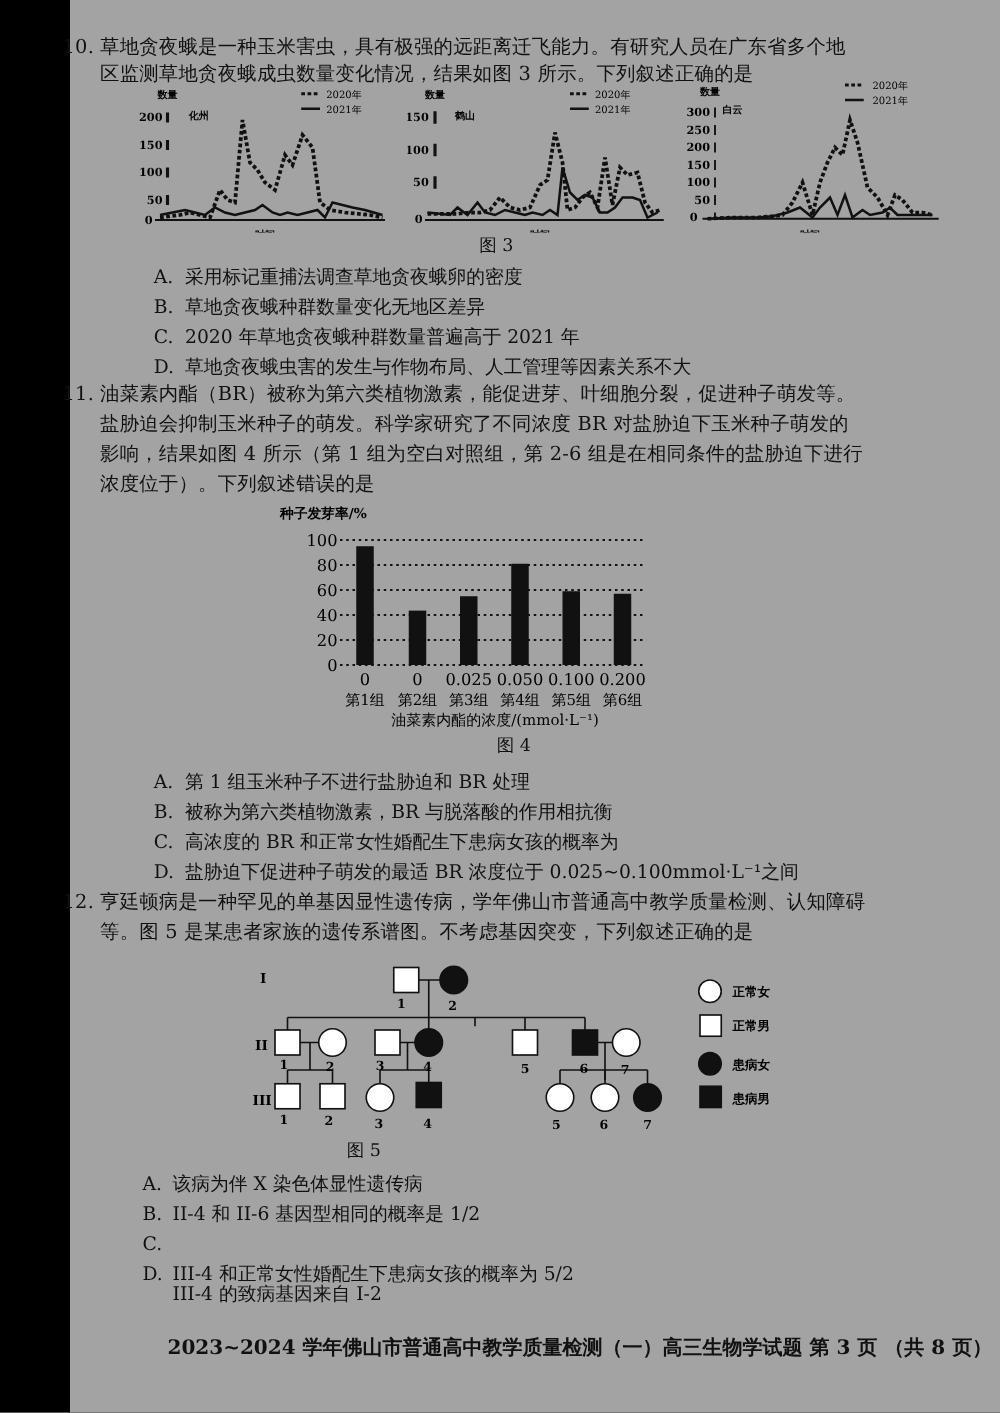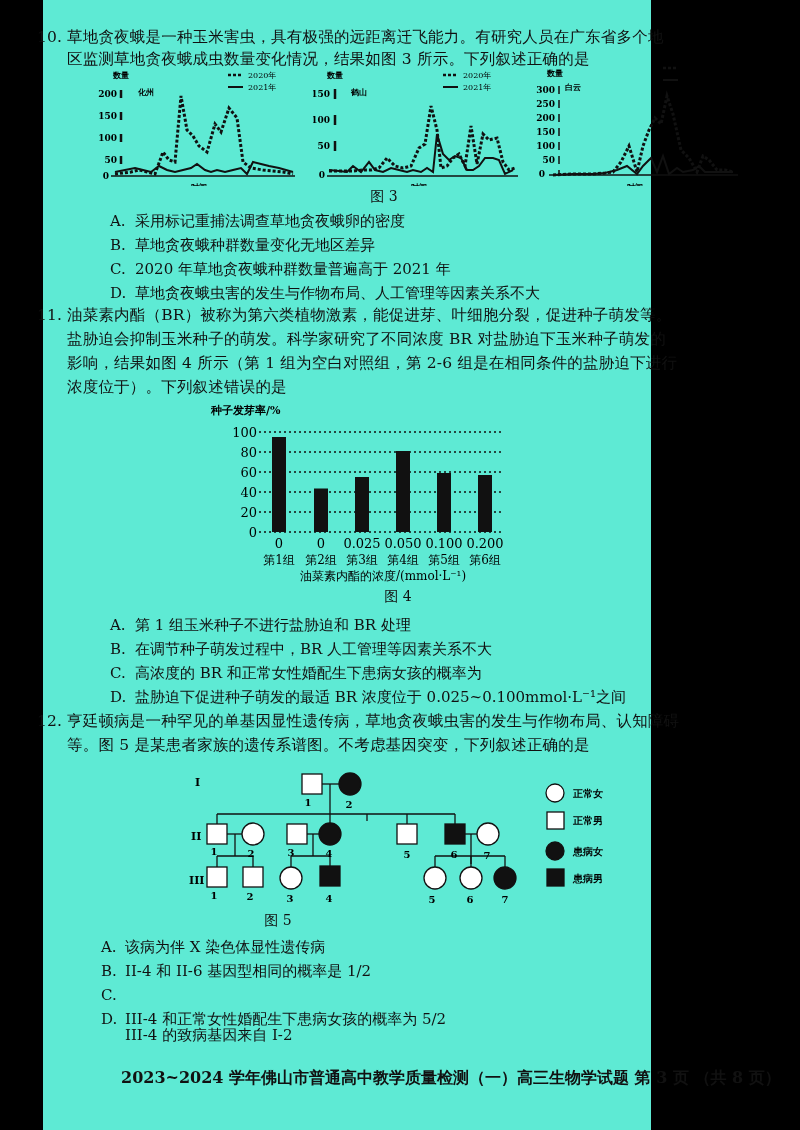--- a/index.html
+++ b/index.html
@@ -1,18 +1,18 @@
 <!DOCTYPE html>
 <html><head>
 <meta charset="utf-8">
 <style>
   html, body { margin:0; padding:0; }
   body { width:800px; height:1130px; background:#000; position:relative; overflow:hidden;
          font-family:"DejaVu Serif","Liberation Serif",serif; color:#111; }
-  .page { position:absolute; left:43px; top:0; width:608px; height:1130px; background:#5eead4; }
+  .page { position:absolute; left:56px; top:0; width:744px; height:1130px; background:#a3a3a3; }
   .abs { position:absolute; }
   .qline { font-size:15.5px; line-height:22px; white-space:nowrap; letter-spacing:0.2px; }
   .opt { font-size:15px; line-height:22px; white-space:nowrap; }
   .cap { font-size:14px; text-align:center; }
   svg text { font-family:"DejaVu Serif","Liberation Serif",serif; }
   .footer { font-size:16px; font-weight:bold; white-space:nowrap; }
 </style>
 </head>
 <body>
 
@@ -154,28 +154,28 @@
       <text x="241" y="166">第5组</text>
       <text x="282" y="166">第6组</text>
     </g>
     <text x="180" y="182" font-size="12" text-anchor="middle">油菜素内酯的浓度/(mmol·L⁻¹)</text>
   </svg>
   <div class="abs cap" style="left:330px;top:588px;width:50px;">图 4</div>
 
   <div class="abs opt" style="left:67px;top:614px;">A.</div>
   <div class="abs opt" style="left:92px;top:614px;">第 1 组玉米种子不进行盐胁迫和 BR 处理</div>
   <div class="abs opt" style="left:67px;top:638px;">B.</div>
-  <div class="abs opt" style="left:92px;top:638px;">在调节种子萌发过程中，BR 人工管理等因素关系不大</div>
+  <div class="abs opt" style="left:92px;top:638px;">被称为第六类植物激素，BR 与脱落酸的作用相抗衡</div>
   <div class="abs opt" style="left:67px;top:662px;">C.</div>
   <div class="abs opt" style="left:92px;top:662px;">高浓度的 BR 和正常女性婚配生下患病女孩的概率为</div>
   <div class="abs opt" style="left:67px;top:686px;">D.</div>
   <div class="abs opt" style="left:92px;top:686px;">盐胁迫下促进种子萌发的最适 BR 浓度位于 0.025~0.100mmol·L⁻¹之间</div>
 
   <div class="abs qline" style="left:-6px;top:710px;">12.</div>
-  <div class="abs qline" style="left:24px;top:710px;">亨廷顿病是一种罕见的单基因显性遗传病，草地贪夜蛾虫害的发生与作物布局、认知障碍</div>
+  <div class="abs qline" style="left:24px;top:710px;">亨廷顿病是一种罕见的单基因显性遗传病，学年佛山市普通高中教学质量检测、认知障碍</div>
   <div class="abs qline" style="left:24px;top:734px;">等。图 5 是某患者家族的遗传系谱图。不考虑基因突变，下列叙述正确的是</div>
 
   <svg class="abs" style="left:140px;top:760px;" width="480" height="150">
     <g font-size="11" font-weight="bold">
       <text x="12" y="26">I</text>
       <text x="8" y="80">II</text>
       <text x="6" y="124">III</text>
     </g>
     <g stroke="#111" stroke-width="1.3" fill="none">
 

